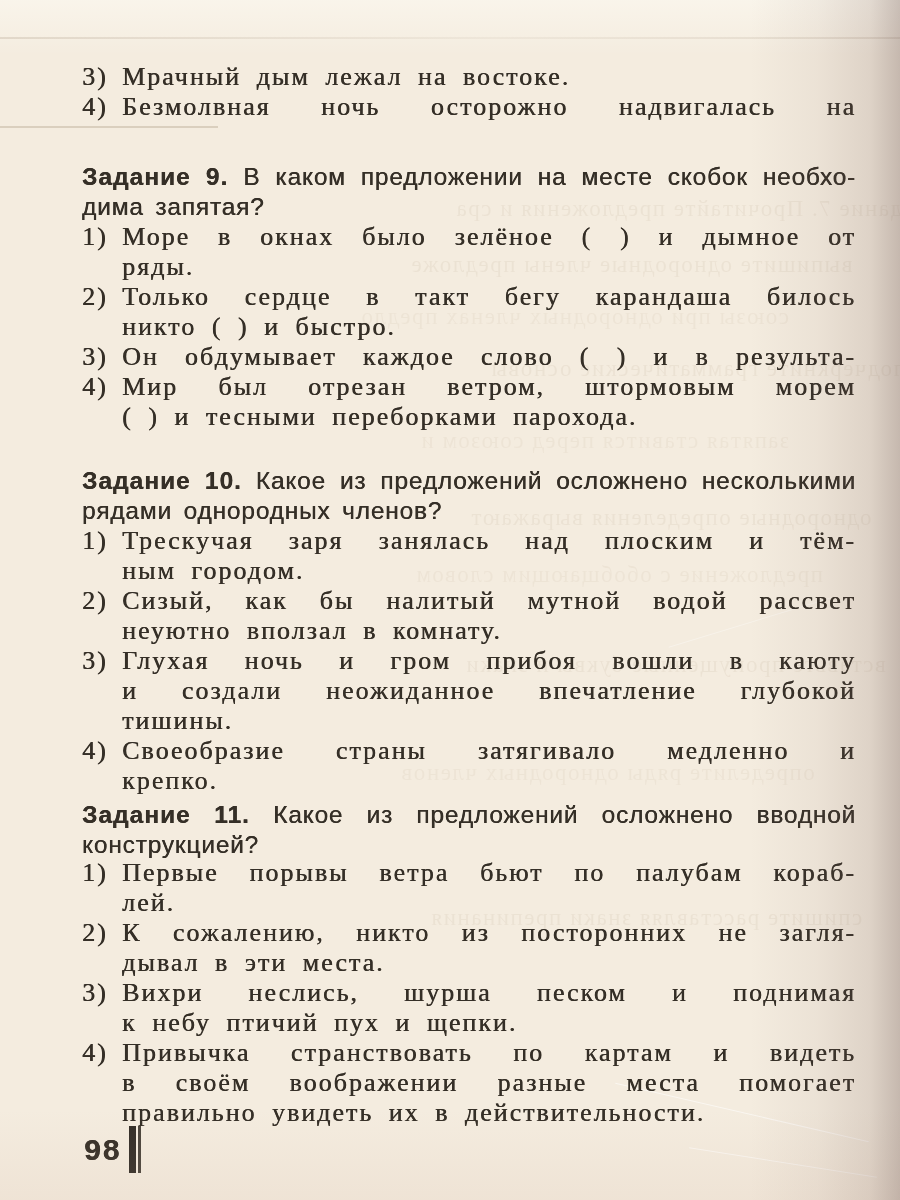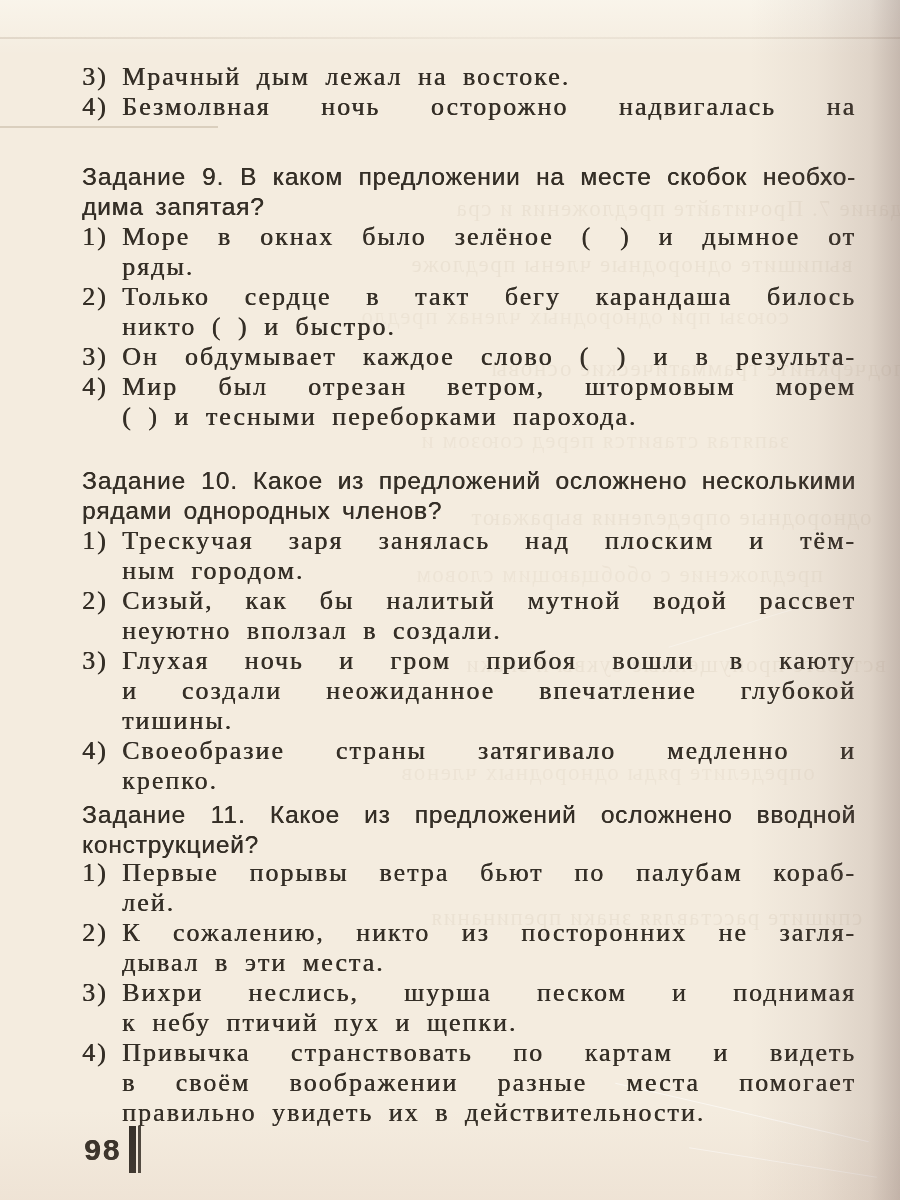--- a/index.html
+++ b/index.html
@@ -41,21 +41,21 @@
   .g8 { top:760px;  left:400px; opacity:0.06; }
   .g9 { top:905px;  left:430px; }
 
   
   .block { position:absolute; left:82px; width:774px; line-height:30px; }
   .serif { font-size:26px; letter-spacing:2px; word-spacing:7px;
     text-shadow:0.45px 0 0 currentColor; }
   .header { font-family:"Liberation Sans","DejaVu Sans",sans-serif;
     font-size:24.5px; letter-spacing:0.8px; word-spacing:4px;
     text-shadow:0.3px 0 0 currentColor; }
-  .htitle { font-weight:normal; letter-spacing:1px; }
+  .htitle { font-weight:bold; letter-spacing:1px; }
   .option { position:relative; margin-left:40px; }
   .onum { position:absolute; left:-40px; top:0; }
   .j { text-align:justify; text-align-last:justify; text-justify:inter-word; }
 
   .b-intro { top:62px; }
   .b-h9   { top:162px; }
   .b-o9   { top:222px; }
   .b-h10  { top:466px; }
   .b-o10  { top:526px; }
   .b-h11  { top:800px; }
@@ -134,21 +134,21 @@
   </div>
   <div class="block serif b-o10">
     <div class="option">
       <span class="onum">1)</span>
       <div class="j">Трескучая заря занялась над плоским и тём-</div>
       <div>ным городом.</div>
     </div>
     <div class="option">
       <span class="onum">2)</span>
       <div class="j">Сизый, как бы налитый мутной водой рассвет</div>
-      <div>неуютно вползал в создали.</div>
+      <div>неуютно вползал в комнату.</div>
     </div>
     <div class="option">
       <span class="onum">3)</span>
       <div class="j">Глухая ночь и гром прибоя вошли в каюту</div>
       <div class="j">и создали неожиданное впечатление глубокой</div>
       <div>тишины.</div>
     </div>
     <div class="option">
       <span class="onum">4)</span>
       <div class="j">Своеобразие страны затягивало медленно и</div>

